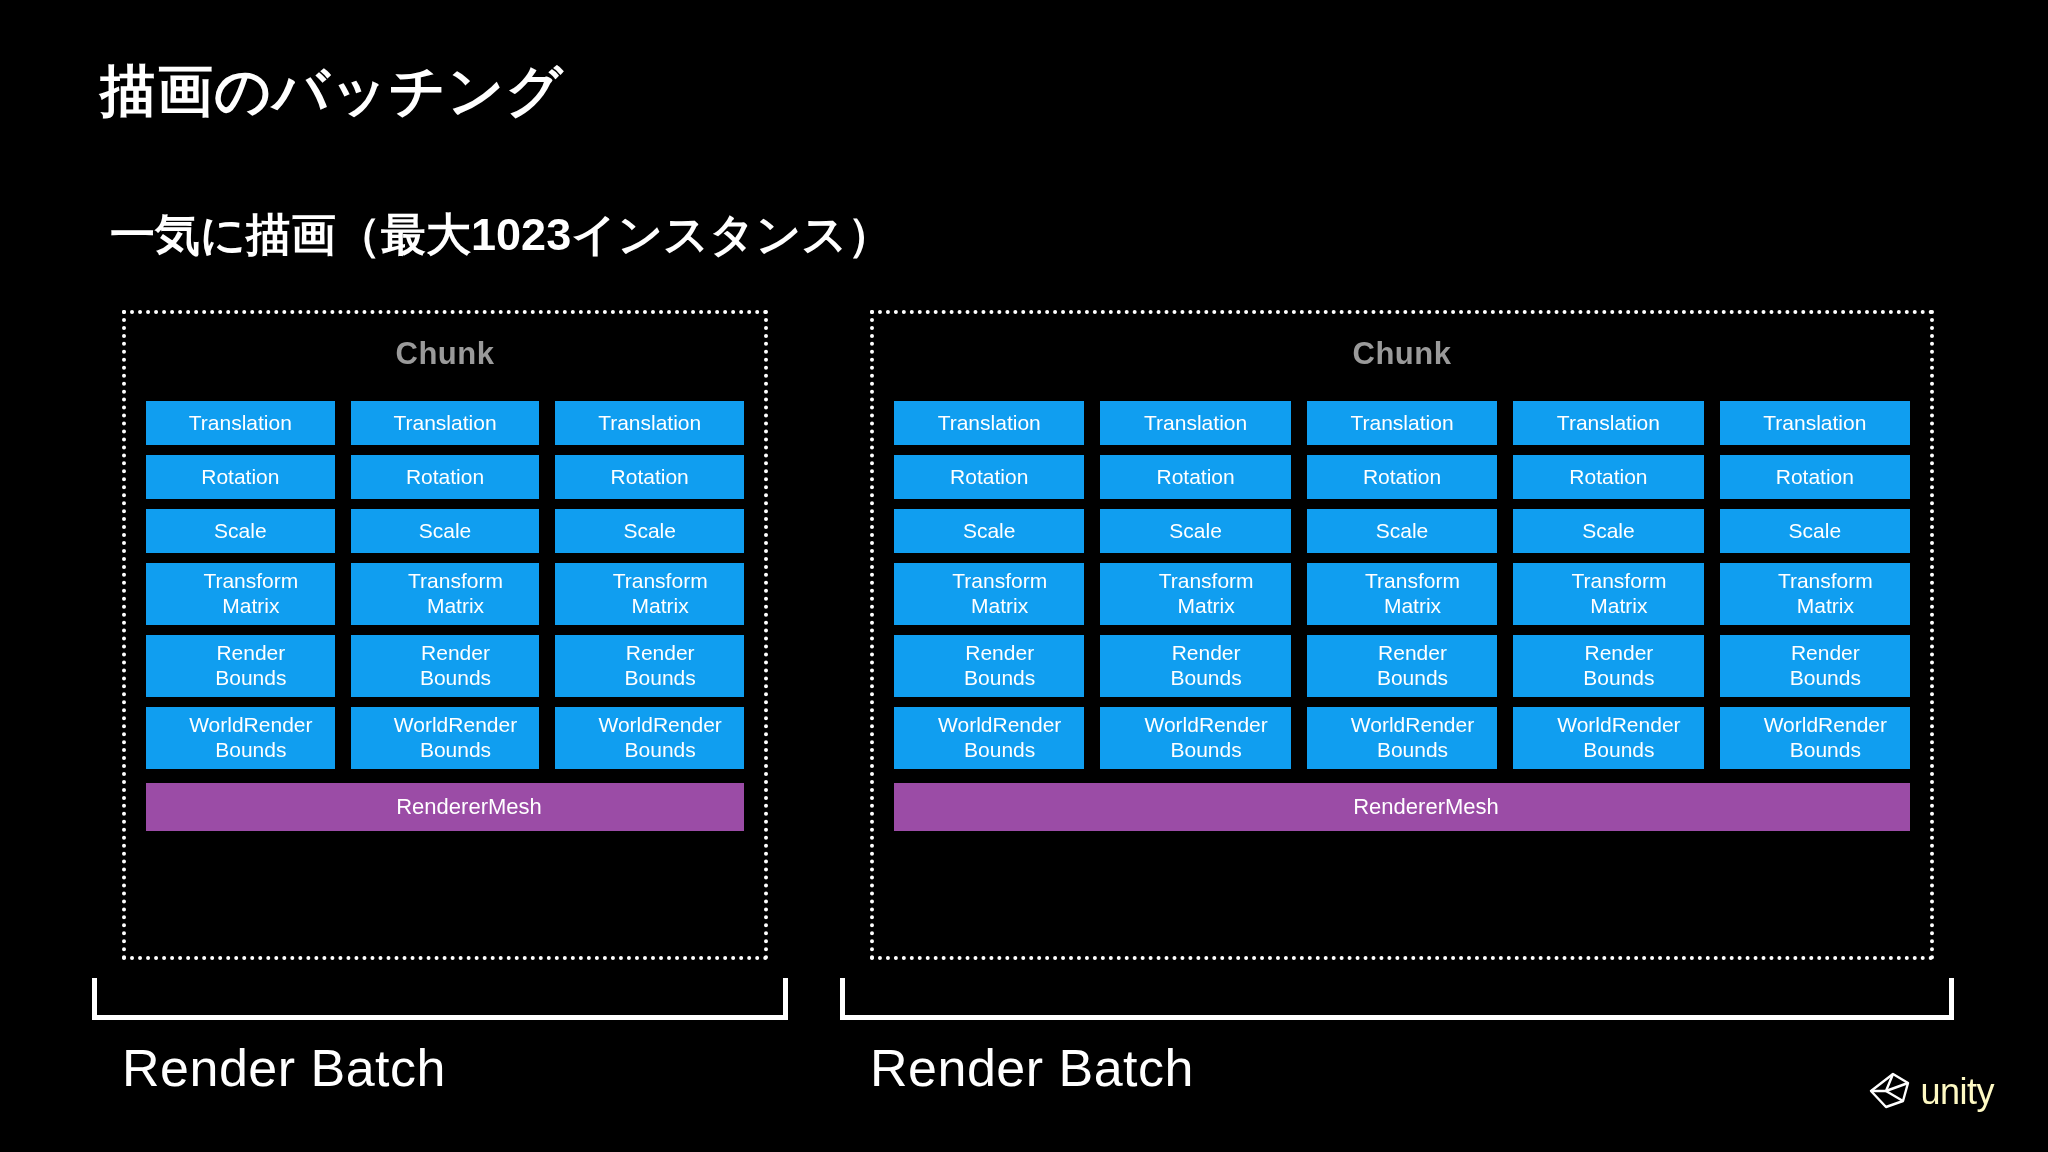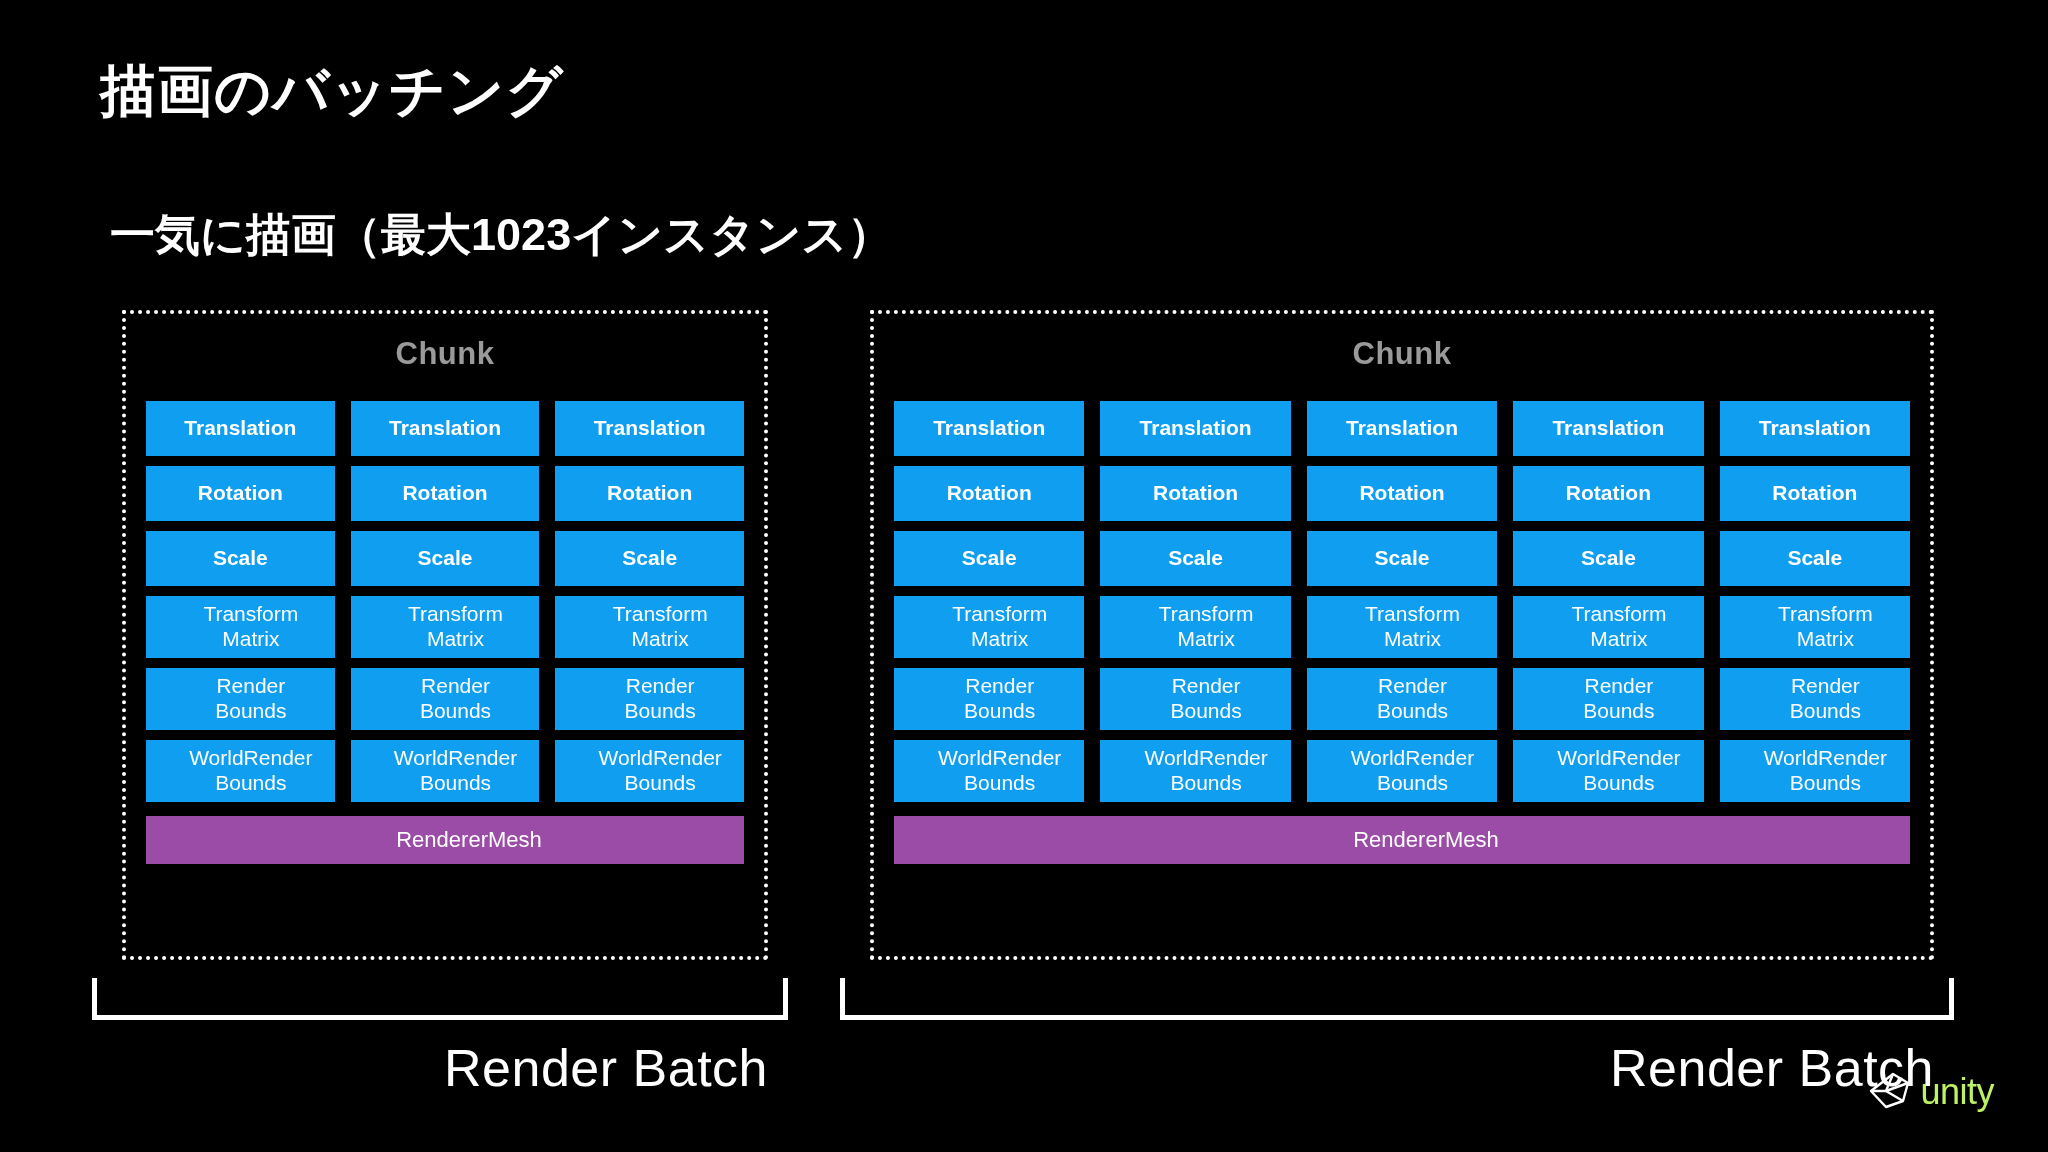--- a/index.html
+++ b/index.html
@@ -87,21 +87,21 @@
     display: flex;
     align-items: center;
     justify-content: center;
     text-align: center;
     font-size: 21px;
     line-height: 1.18;
     padding: 4px 2px;
     white-space: pre-line;
   }
 
-  .row-h1 .component-cell { height: 55px; font-weight: bold; }
+  .row-h1 .component-cell { height: 44px; }
   .row-h2 .component-cell { height: 62px; padding-left: 23px; }
 
   
   .mesh-bar {
     margin-top: 14px;
     background: #9B4CA6;
     color: #ffffff;
     height: 48px;
     display: flex;
     align-items: center;
@@ -129,40 +129,40 @@
     height: 42px;
     background: #ffffff;
   }
   .bracket .bracket-tick.left  { left: 0; }
   .bracket .bracket-tick.right { right: 0; }
 
   #batch-group-left  .bracket { margin-left: -30px; margin-right: -20px; }
   #batch-group-right .bracket { margin-left: -30px; margin-right: -20px; }
 
   .batch-label {
-    text-align: right;
+    text-align: left;
     font-size: 52px;
     color: #ffffff;
     margin-top: 18px;
     letter-spacing: 0.5px;
   }
 
   
   #unity-logo {
     position: absolute;
     right: 54px;
     bottom: 38px;
     display: flex;
     align-items: center;
     gap: 9px;
   }
   #unity-logo .logo-mark { display: block; }
   #unity-logo .logo-text {
     font-size: 36px;
-    color: #bef264;
+    color: #fef9c3;
     letter-spacing: -0.5px;
     line-height: 1;
     padding-bottom: 3px;
   }
 </style>
 </head>
 <body>
 
 <div id="slide-title">描画のバッチング</div>
 

